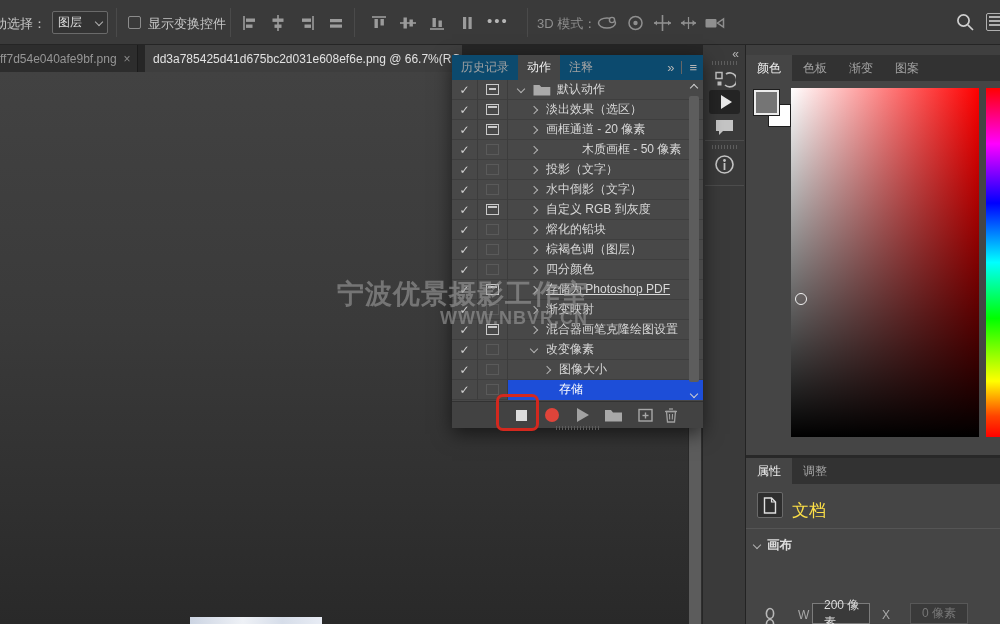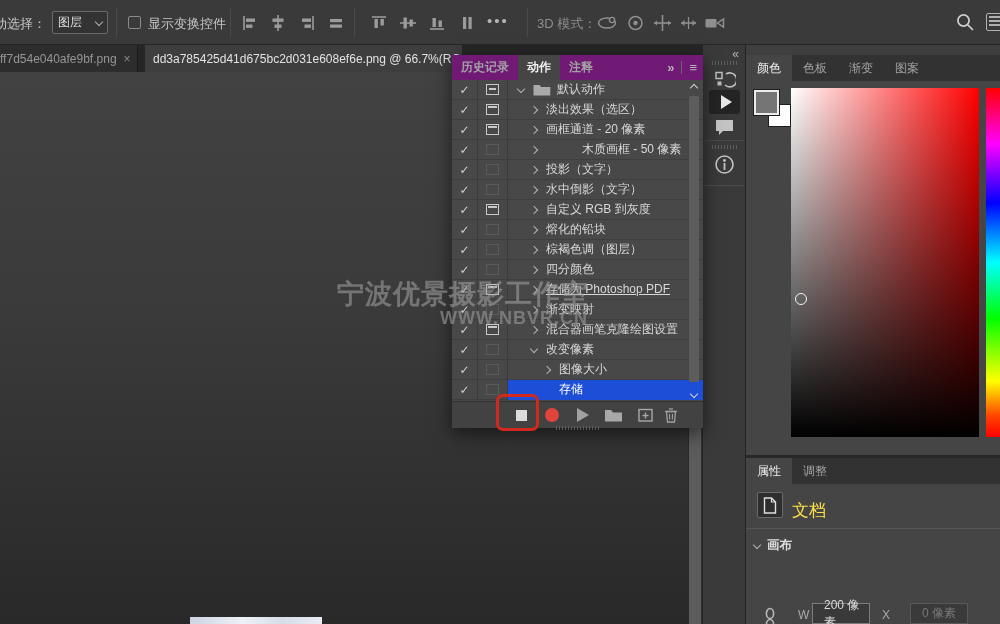--- a/index.html
+++ b/index.html
@@ -71,21 +71,21 @@
   #canvas-sec { position:absolute; left:8px; top:53px; display:flex; align-items:center; color:#dedede; }
   #canvas-sec .chev { margin-right:7px; }
   #canvas-sec b { font-size:12.5px; }
   .fld-label { position:absolute; font-size:12px; color:#a8a8a8; }
   .fld { position:absolute; width:58px; height:21px; background:#3a3a3a; border:1px solid #7c7c7c; font-size:12px; color:#dcdcdc; display:flex; align-items:center; padding-left:11px; }
   .fld.disabled { border-color:#585858; color:#777; }
   #link-ic { position:absolute; left:18px; top:123px; width:12px; height:24px; }
 
   
   #actions-panel { position:absolute; left:452px; top:55px; width:251px; height:373px; background:#424242; box-shadow:0 6px 18px rgba(0,0,0,.55); }
-  #ap-tabs { position:absolute; left:0; top:0; width:251px; height:25px; background:#701a75; display:flex;font-weight:bold; }
+  #ap-tabs { position:absolute; left:0; top:0; width:251px; height:25px; background:#0c4a6e; display:flex; }
   #ap-tabs .ptab { height:25px; padding:0 9px; }
   #ap-menu { position:absolute; right:6px; top:0; height:25px; display:flex; align-items:center; gap:7px; color:#b5b5b5; }
   #ap-menu .mm { font-size:13px; }
   #ap-menu .bar { width:1px; height:13px; background:#666; }
 
   #ap-list { position:absolute; left:0; top:25px; width:251px; height:321px; background:#484848; overflow:hidden; }
   .arow { display:flex; height:20px; border-bottom:1px solid #3e3e3e; align-items:center; }
   .col-check { width:26px; height:20px; border-right:1px solid #3c3c3c; color:#d2d2d2; font-size:12px; display:flex; align-items:center; justify-content:center; flex:none; }
   .col-dlg { width:30px; height:20px; border-right:1px solid #3c3c3c; display:flex; align-items:center; justify-content:center; flex:none; }
   .dlg { width:13px; height:11px; border:1px solid #5a5a5a; }

